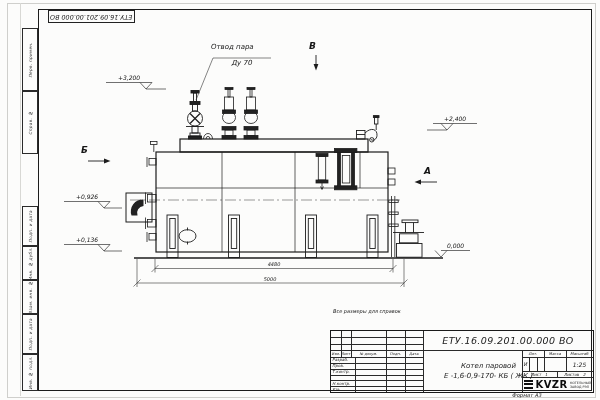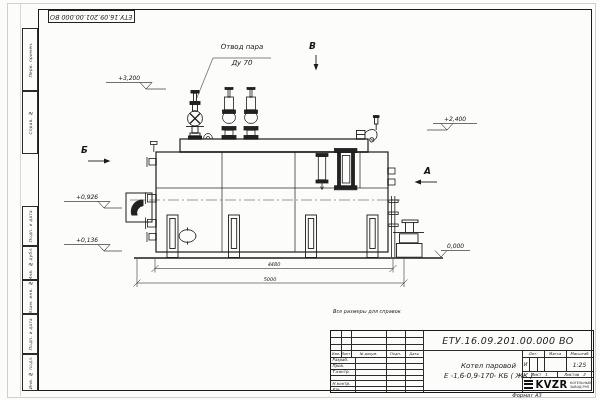--- a/index.html
+++ b/index.html
@@ -236,21 +236,21 @@
         <line x1="437" y1="182" x2="421" y2="182" stroke="#1c1c1c" stroke-width="0.9"></line>
         <path d="M421,179.6 L414.5,182 L421,184.4 Z" fill="#1c1c1c"></path>
       </g>
       <g>
         <line x1="316" y1="55" x2="316" y2="64" stroke="#1c1c1c" stroke-width="0.9"></line>
         <path d="M313.6,64 L316,70.5 L318.4,64 Z" fill="#1c1c1c"></path>
       </g>
     </g>
   </svg>
 
-  <div class="lbl" style="left:211px;top:43px;width:62px;text-align:center;font-size:7px;">Отвод пара</div>
+  <div class="lbl" style="left:211px;top:43px;width:62px;font-size:7px;">Отвод пара</div>
   <div class="lbl" style="left:211px;top:59px;width:62px;text-align:center;font-size:7px;">Ду 70</div>
 
   <div class="lbl" style="left:309px;top:41px;font-size:9px;font-weight:bold;">В</div>
   <div class="lbl" style="left:81px;top:145px;font-size:9px;font-weight:bold;">Б</div>
   <div class="lbl" style="left:424px;top:166px;font-size:9px;font-weight:bold;">А</div>
 
   <div class="lbl" style="left:106px;top:74px;width:46px;text-align:center;font-size:6px;">+3,200</div>
   <div class="lbl" style="left:433px;top:115px;width:44px;text-align:center;font-size:6px;">+2,400</div>
   <div class="lbl" style="left:64px;top:193px;width:46px;text-align:center;font-size:6px;">+0,926</div>
   <div class="lbl" style="left:64px;top:236px;width:46px;text-align:center;font-size:6px;">+0,136</div>

